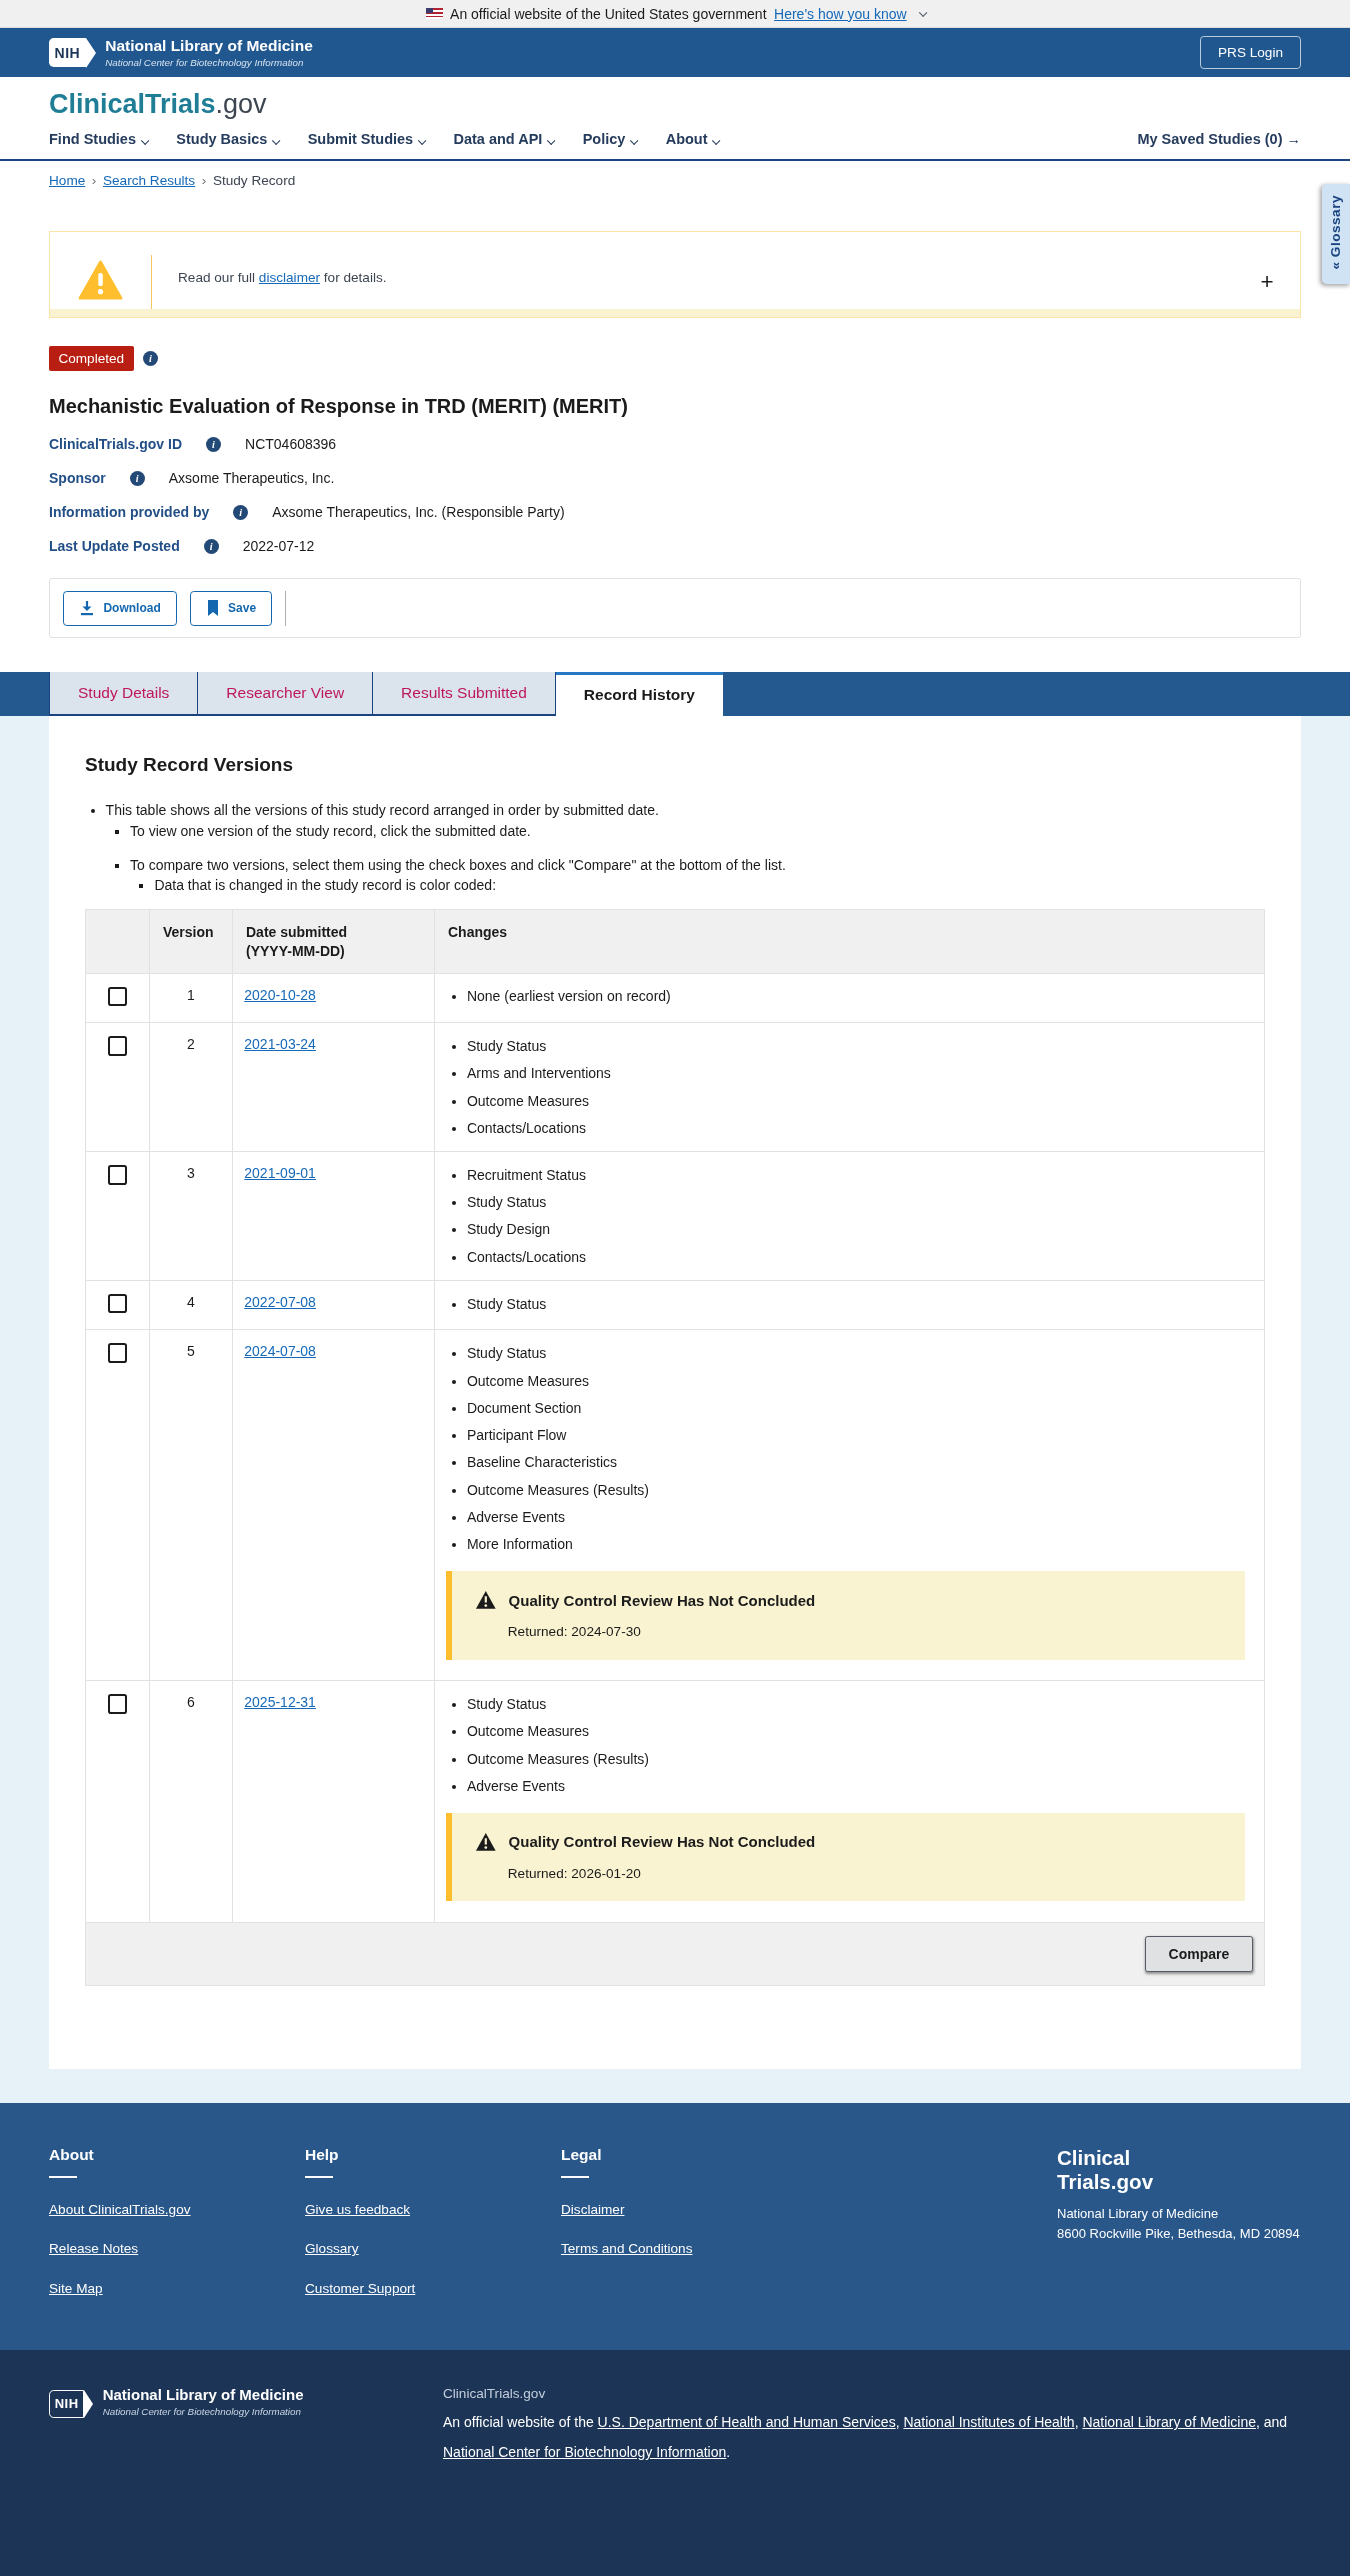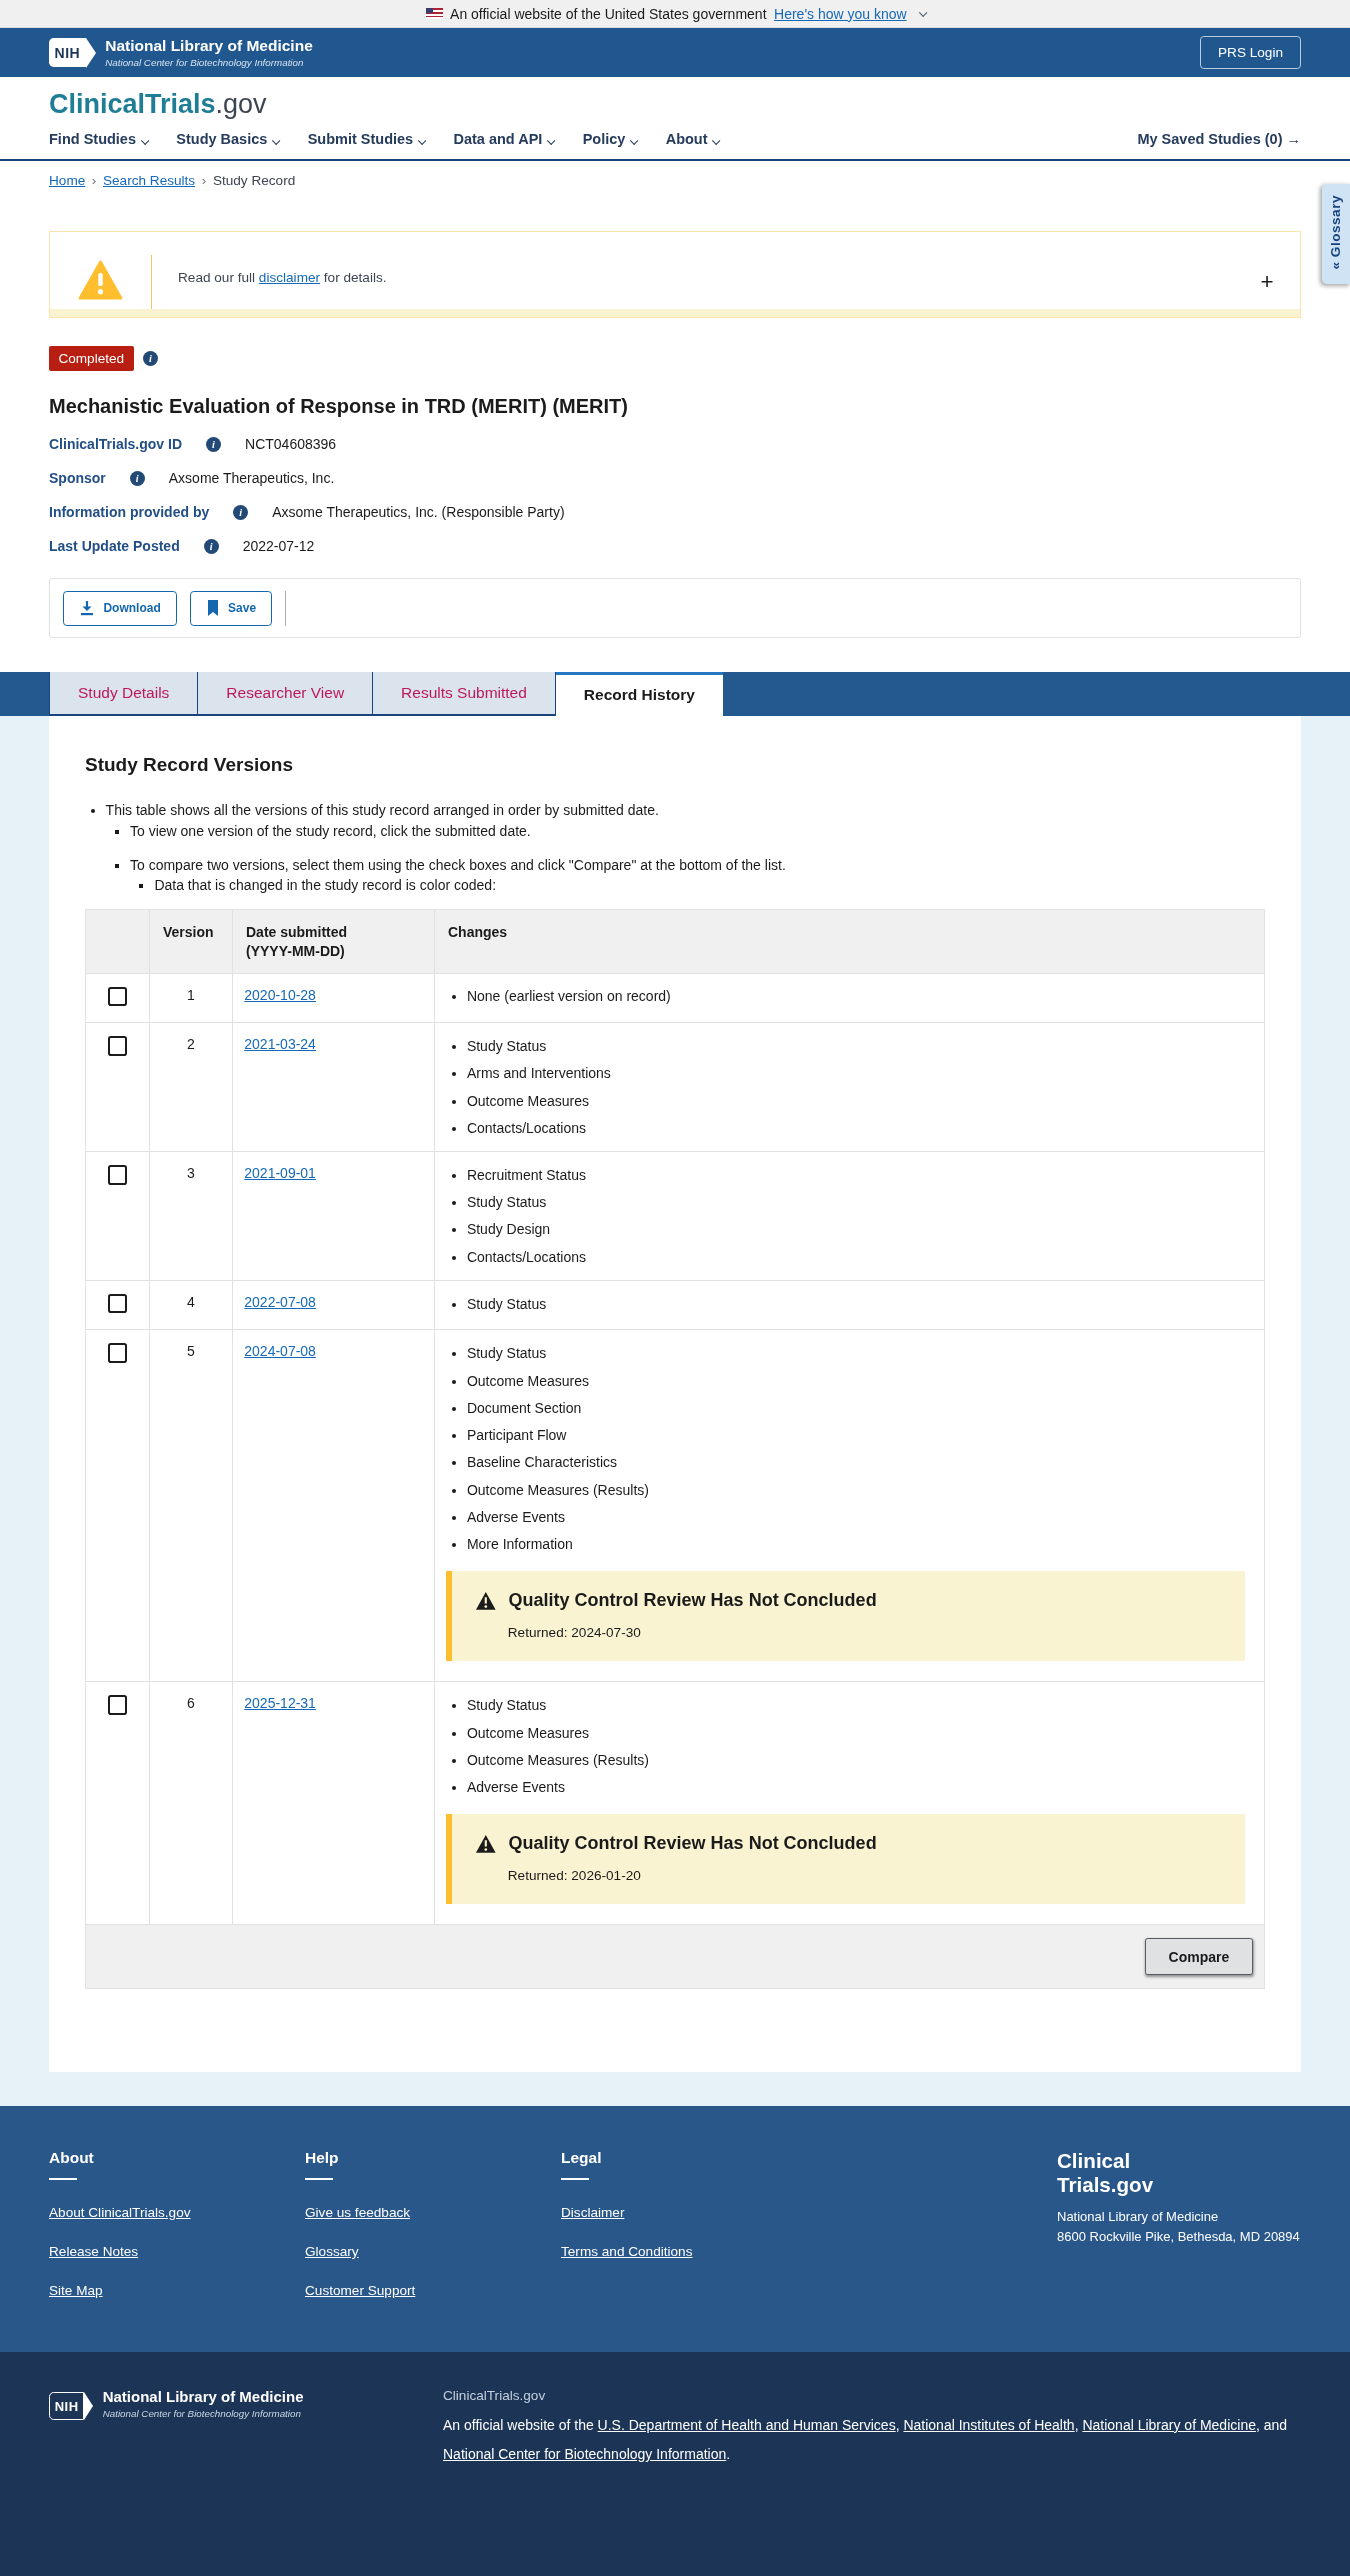--- a/index.html
+++ b/index.html
@@ -96,21 +96,21 @@
   col.c-check { width:64px; } col.c-version { width:83px; } col.c-date { width:202px; }
   td.cell-check { text-align:center; padding-top:14px;}
   input.row-check { appearance:none; -webkit-appearance:none; width:19.7px; height:19.7px; border:2.3px solid #1b1b1b; border-radius:2.8px; background:#fff; cursor:pointer; }
   td.cell-version { text-align:center; }
   td.cell-date a { color:#1569b8; text-decoration:underline; }
   td.cell-changes ul { list-style:disc; margin:1.9px 0 1.9px 20.6px; }
   td.cell-changes li { margin-bottom:11.3px; }
   td.cell-changes li:last-child { margin-bottom:1.9px; }
   .qc-box { margin:19px 7.5px 7.5px 0; background:#faf3d1; border-left:6.6px solid #ffbe2e; padding:19px 19px 20.6px 22.5px; }
   .qc-title-row { display:flex; align-items:center; gap:12.2px; }
-  .qc-title { font-size:18px; font-weight:bold; }
+  .qc-title { font-size:15px; font-weight:bold; }
   .qc-returned { margin:14px 0 0 33px; font-size:13.6px; }
   tfoot td { background:#f0f0f0; padding:13px 11.3px !important; }
   .compare-btn { display:block; margin-left:auto; background:#dfe1e2; border:0.9px solid #565c65; border-radius:2.8px; font-family:inherit; font-size:14px; font-weight:bold; color:#1b1b1b; padding:9.4px 22.5px; cursor:pointer; box-shadow:0.9px 1.9px 2.8px rgba(0,0,0,.4); }
 
   
   .footer-blue { background:#29578a; color:#fff; padding:43px 49px 54px; display:flex; }
   .f-col { width:256px; }
   .f-col h4 { font-size:15.5px; font-weight:bold; }
   .f-bar { width:28px; height:1.9px; background:#fff; margin:11.3px 0 5.6px; }
   .f-col a { display:block; color:#fff; text-decoration:underline; font-size:13.6px; margin-top:24.4px; }

